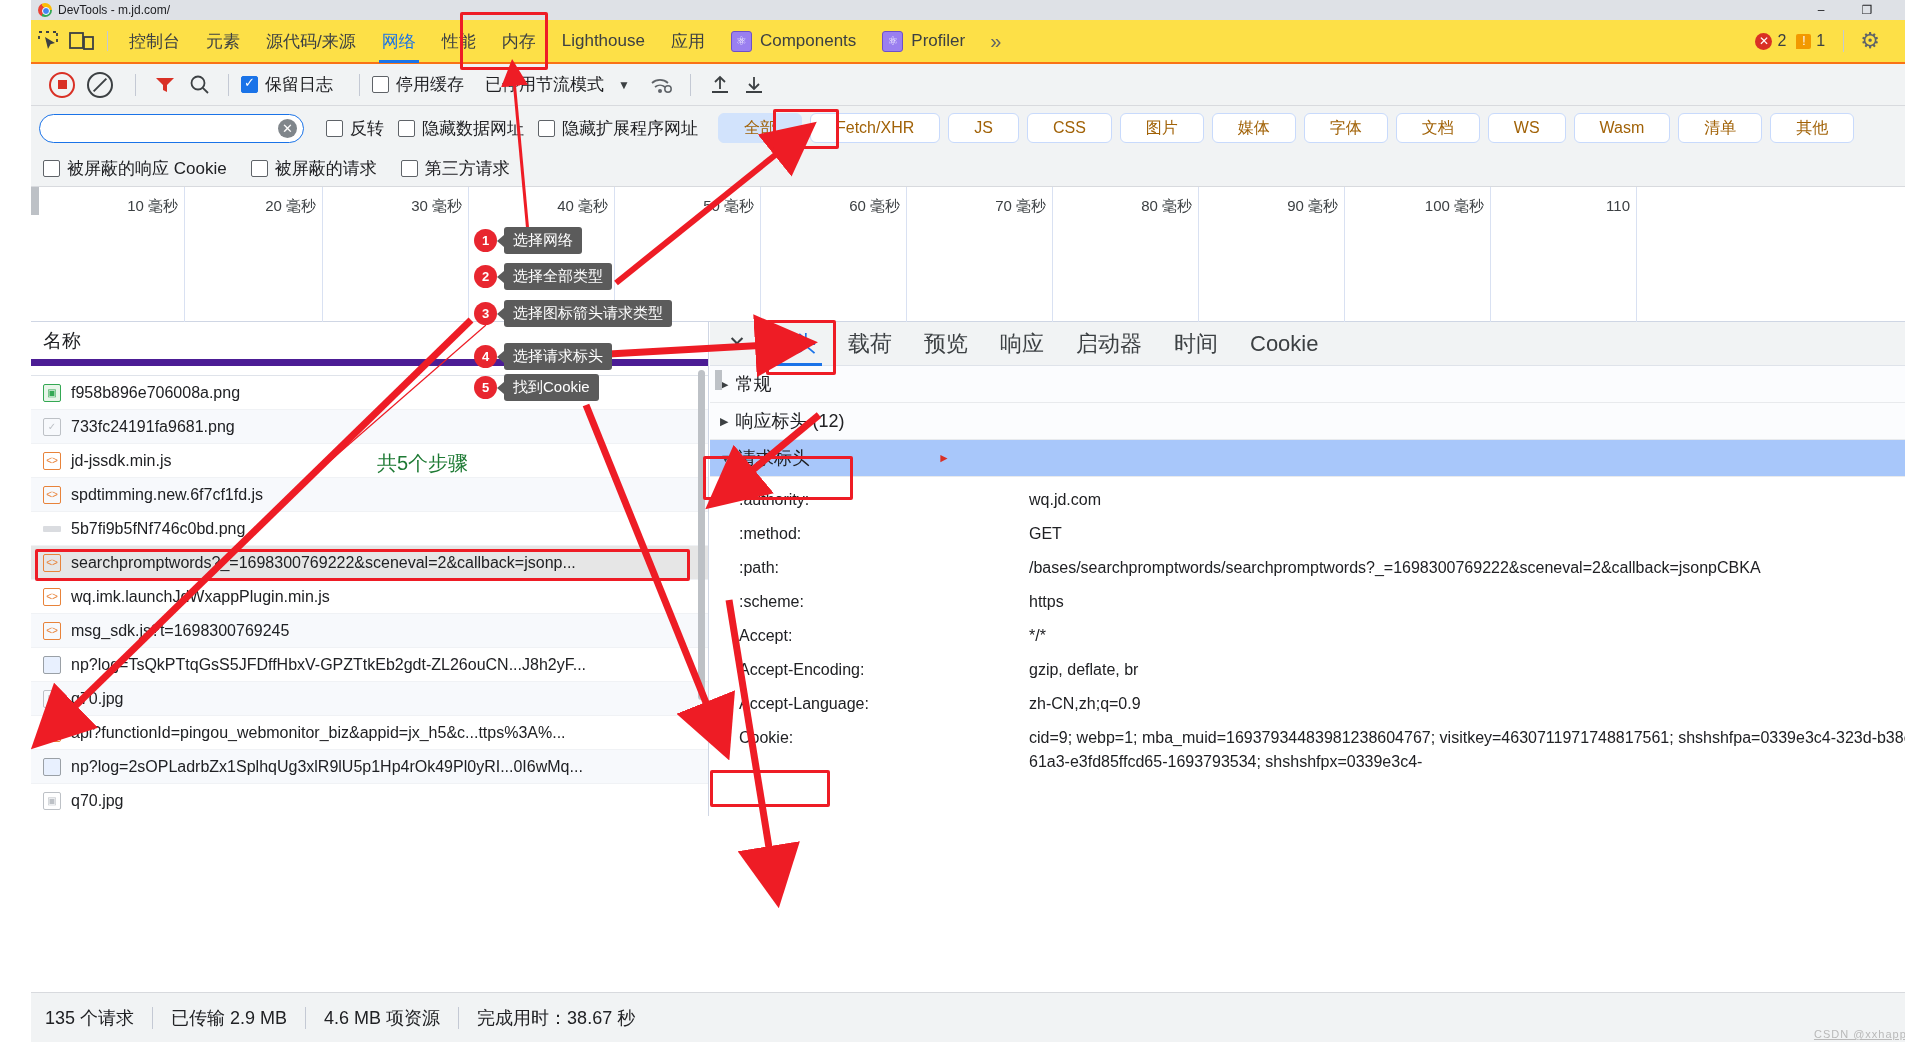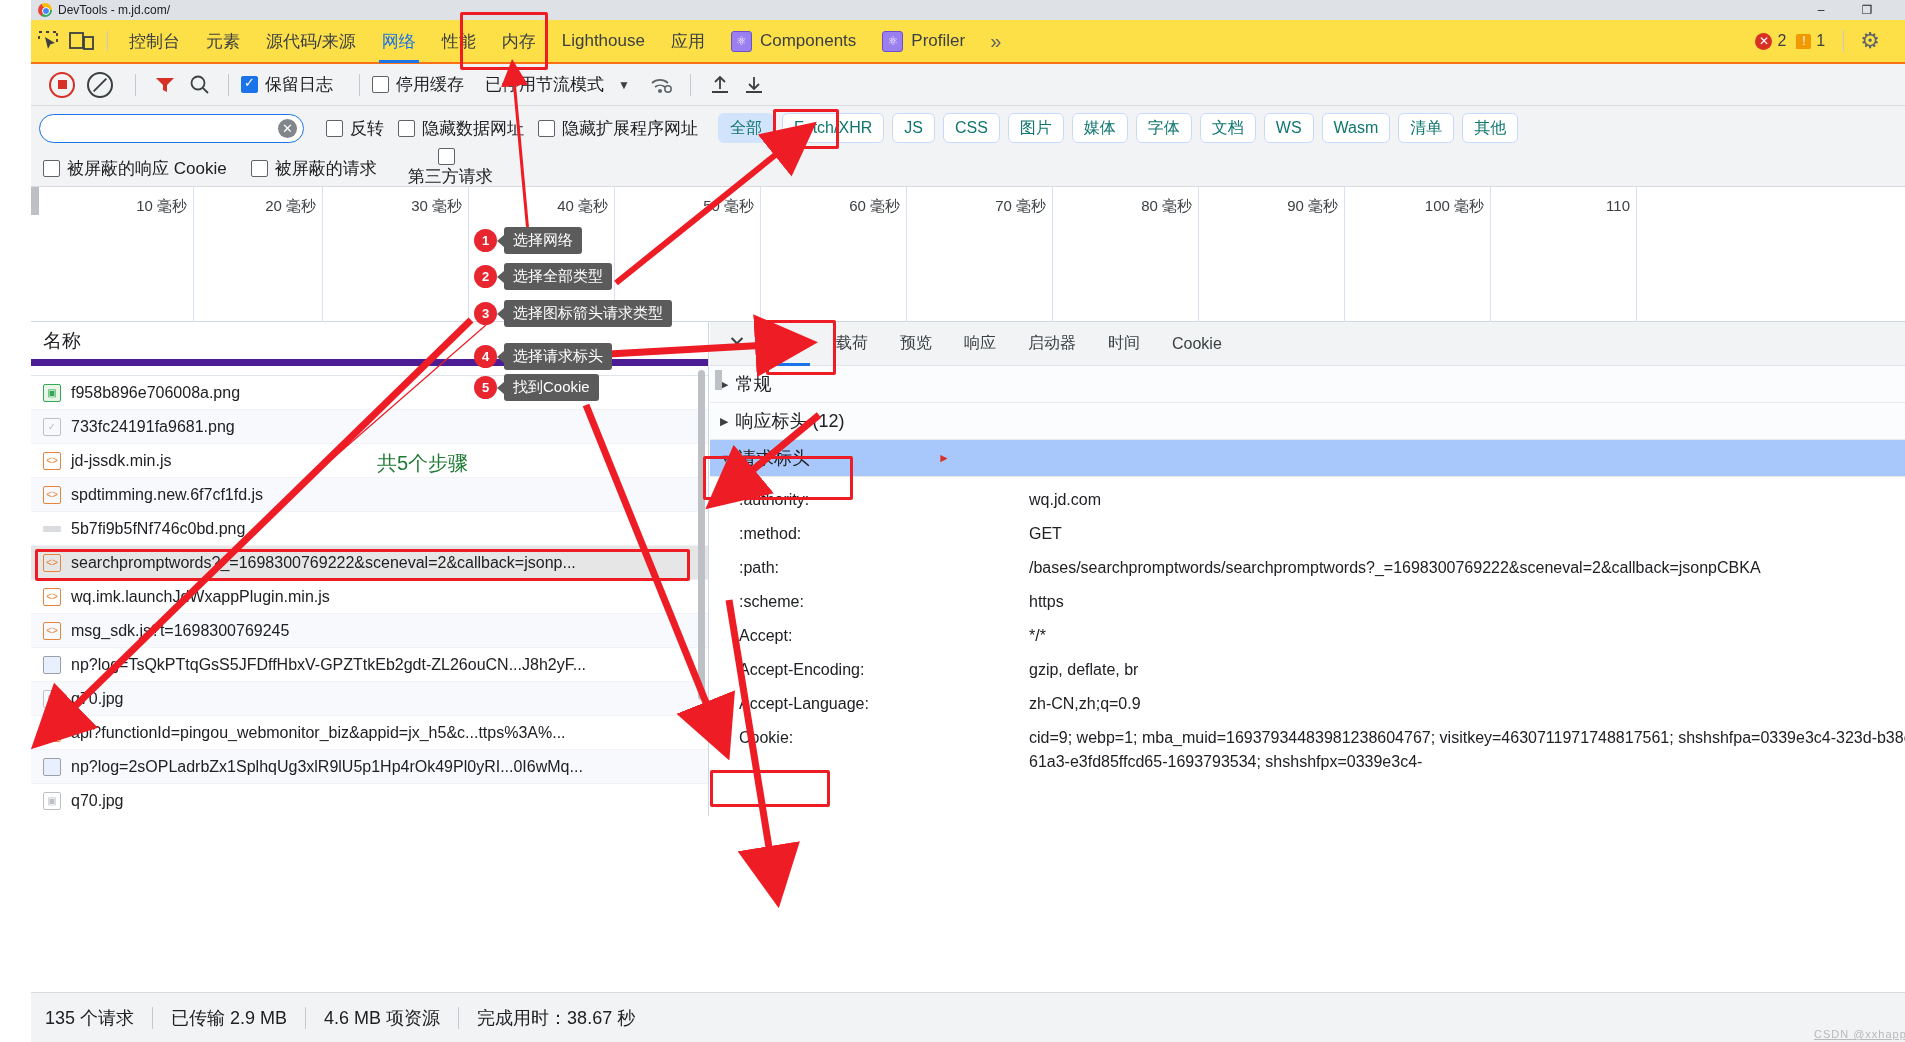--- a/index.html
+++ b/index.html
@@ -102,22 +102,22 @@
   .search-box {
     width:265px; height:29px; border:1.6px solid #1a73e8; border-radius:15px;
     background:#fff; position:relative; display:flex; align-items:center;
   }
   .search-clear {
     position:absolute; right:6px; width:19px; height:19px; border-radius:50%;
     background:#80868b; color:#fff; font-size:13px; display:flex; align-items:center;
     justify-content:center;
   }
   .fpill {
-    height:30px; padding:0 11px; border:1px solid #c8dafc; border-radius:6px;
-    display:flex; align-items:center; font-size:16px; color:#0f766e;
+    height:30px; padding:0 25px; border:1px solid #c8dafc; border-radius:6px;
+    display:flex; align-items:center; font-size:16px; color:#a16207;
     margin-right:8px; background:#fff; white-space:nowrap;
   }
   .fpill.sel { background:#d2e3fc; border-color:#d2e3fc; }
 
   
   .third-row {
     position:absolute; left:0; top:150px; width:1905px; height:37px;
     background:#f1f3f4; display:flex; align-items:center; padding-left:12px;
     border-bottom:1px solid #d8dade;
   }
@@ -165,21 +165,21 @@
   .right-pane {
     position:absolute; left:679px; top:322px; width:1226px; height:494px;
     background:#fff; overflow:hidden;
   }
   .rp-tabs {
     height:44px; display:flex; align-items:center; background:#f1f3f4;
     border-bottom:1px solid #dfe3ea; padding-left:8px;
   }
   .rp-close { font-size:21px; color:#3c4043; width:38px; text-align:center; }
   .rp-tab { height:44px; display:flex; align-items:center; padding:0 16px;
-            font-size:16px; color:#3c4043; position:relative; white-space:nowrap;}
+            font-size:22px; color:#3c4043; position:relative; white-space:nowrap;}
   .rp-tab.active { color:#1a73e8; }
   .rp-tab.active::after{ content:""; position:absolute; left:10px; right:10px; bottom:0;
                          height:3px; background:#1a73e8;}
   .sec {
     height:37px; display:flex; align-items:center; padding-left:10px;
     font-size:18px; color:#202124; border-bottom:1px solid #e8eaed; background:#fbfcfe;
   }
   .sec .tri { font-size:11px; margin-right:7px; color:#3c4043; }
   .sec.hl { background:#a8c7fa; }
   .hdr-line { display:flex; font-size:16px; color:#202124; padding:5px 0 5px 10px; line-height:24px;}
@@ -386,30 +386,30 @@
 
   <div class="third-row">
     <div class="tb-item">
       <span class="cb"></span>
       <span class="tb-label">被屏蔽的响应 Cookie</span>
     </div>
     <div class="tb-item" style="margin-left:10px;">
       <span class="cb"></span>
       <span class="tb-label">被屏蔽的请求</span>
     </div>
-    <div class="tb-item" style="margin-left:10px;flex-direction:column;">
+    <div class="tb-item" style="margin-left:10px;">
       <span class="cb"></span>
       <span class="tb-label">第三方请求</span>
     </div>
   </div>
 
   <div class="overview">
     <div class="ov-scroll"></div>
     <div class="ov-grid">
-      <div class="ov-tick" style="left:13px;width:150px;">
+      <div class="ov-tick" style="left:4px;width:150px;">
           <span>10 毫秒</span>
         </div>
       <div class="ov-tick" style="left:146px;width:146px;">
           <span>20 毫秒</span>
         </div>
       <div class="ov-tick" style="left:292px;width:146px;">
           <span>30 毫秒</span>
         </div>
       <div class="ov-tick" style="left:438px;width:146px;">
           <span>40 毫秒</span>

